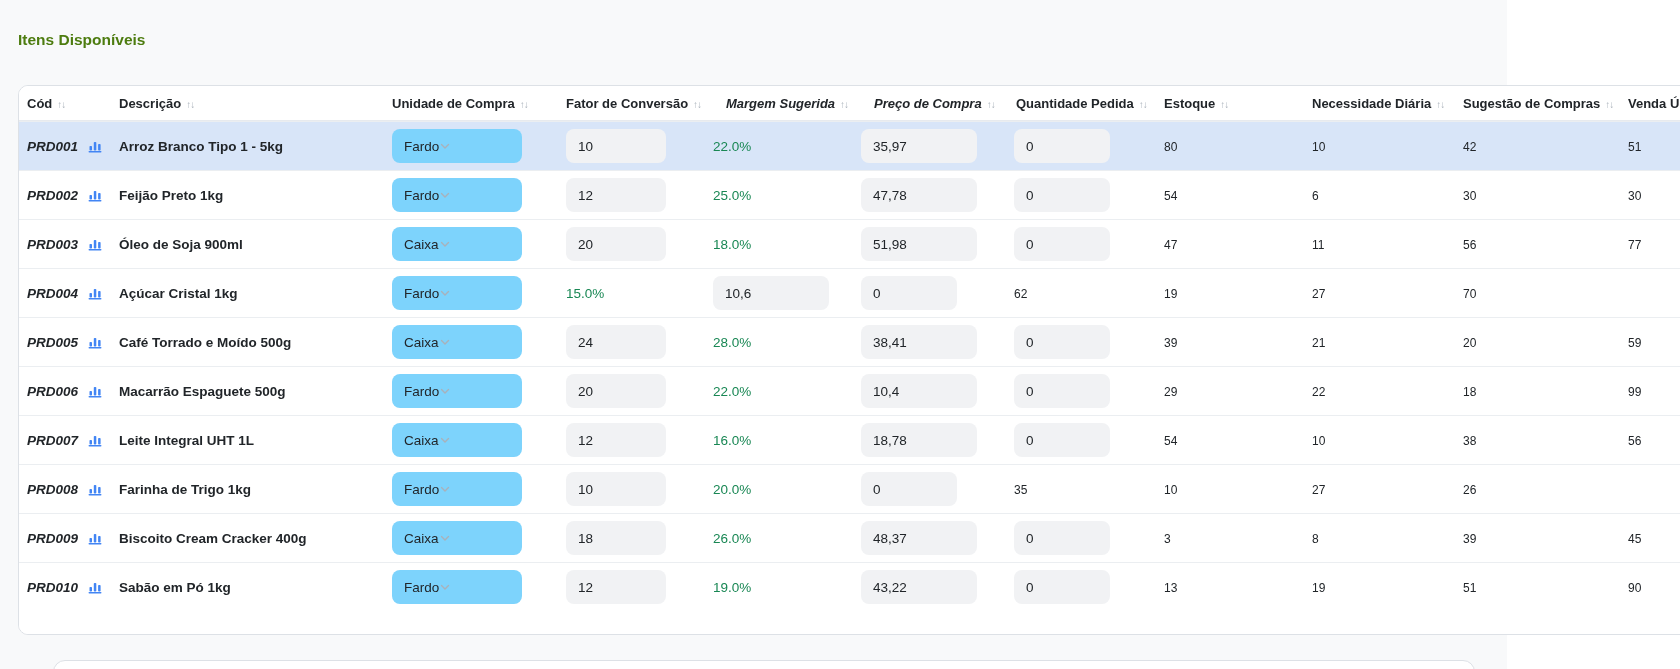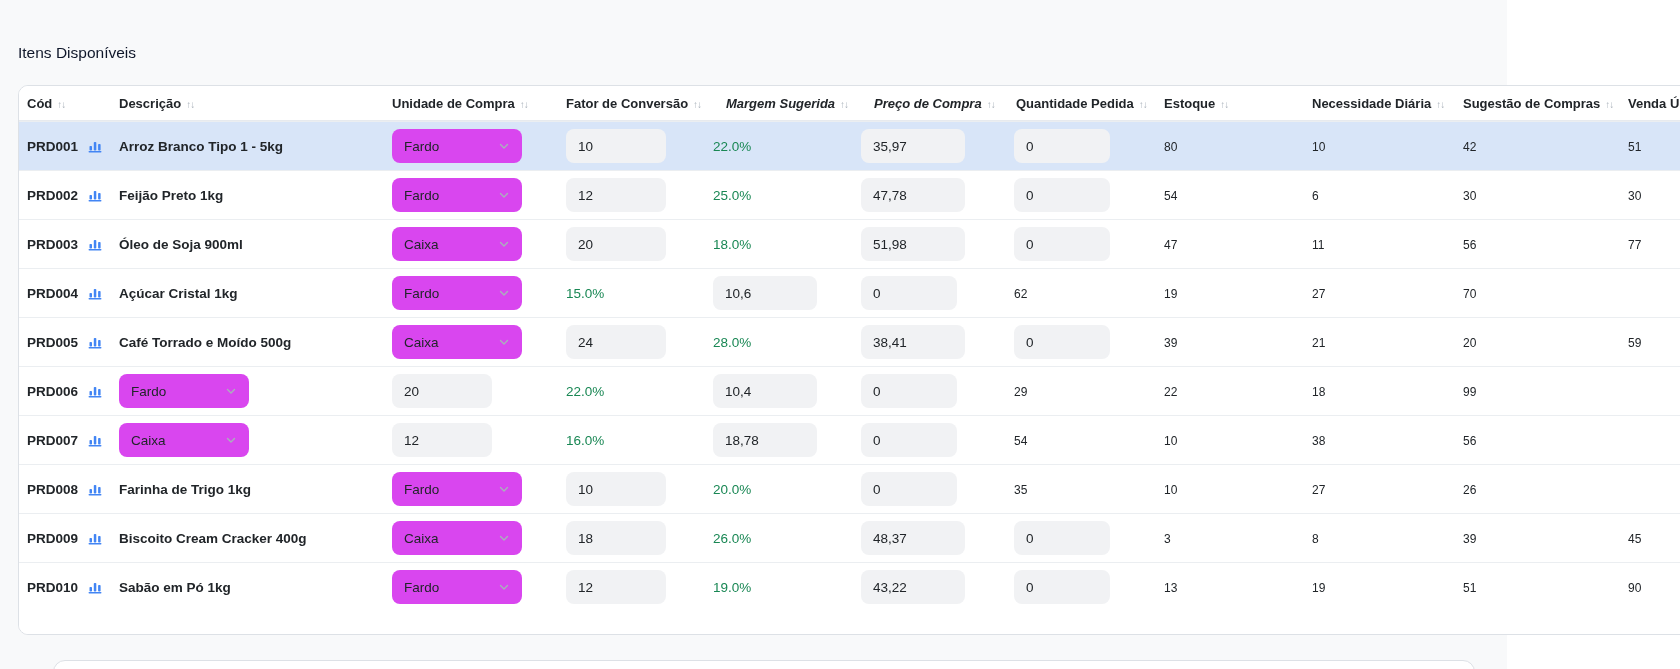--- a/index.html
+++ b/index.html
@@ -3,58 +3,58 @@
 <meta charset="utf-8">
 <style>
   html,body{margin:0;padding:0;}
   body{
     width:1680px;height:669px;overflow:hidden;position:relative;
     background:#ffffff;
     font-family:"Liberation Sans","DejaVu Sans",sans-serif;
     color:#212529;
   }
   .page-bg{position:absolute;left:0;top:0;width:1507px;height:669px;background:#f8f9fa;}
-  .page-title{position:absolute;left:18px;top:44px;font-size:15.5px;color:#0f172a;}
+  .page-title{position:absolute;left:18px;top:31px;font-size:15.5px;color:#4d7c0f;font-weight:bold;}
   .table-card{
     position:absolute;left:18px;top:85px;width:1780px;height:548px;
     background:#ffffff;border:1px solid #dde1e6;border-radius:10px;
     overflow:hidden;z-index:2;
   }
   .grid-row{
     display:grid;
     grid-template-columns:62px 38px 273px 174px 147px 148px 153px 150px 148px 151px 165px 171px;
     align-items:center;
   }
   .thead{height:34px;border-bottom:1px solid #e7eaee;background:#ffffff;}
   .th{font-size:13px;font-weight:700;color:#212529;white-space:nowrap;cursor:pointer;}
   .th .sort{font-size:10px;color:#a9b1ba;margin-left:5px;letter-spacing:-1px;font-weight:400;}
   .tr{height:48px;background:#ffffff;border-top:1px solid #ebeef1;}
   .tr.highlight{background:#d8e5f8;}
   .tfoot{height:33px;background:#ffffff;}
   .cell{white-space:nowrap;overflow:visible;}
   .pad8{padding-left:8px;}
   .hpad13{padding-left:13px;font-style:italic;}
   .hpad2{padding-left:2px;}
-  .cod{font-size:13.5px;font-weight:700;}
+  .cod{font-size:13.5px;font-weight:700;font-style:italic;}
   .desc{font-size:13.5px;font-weight:700;}
   .val{font-size:12px;color:#212529;}
   .margin-val{font-size:13.5px;font-weight:400;color:#198754;}
   .icon-btn{background:none;border:none;padding:2px;margin:0 0 0 4px;cursor:pointer;line-height:0;}
   .select-box{
-    width:130px;height:34px;background:#d946ef;border-radius:8px;
-    display:flex;align-items:center;justify-content:space-between;
+    width:130px;height:34px;background:#7dd3fc;border-radius:8px;
+    display:flex;align-items:center;
     padding:0 12px;box-sizing:border-box;cursor:pointer;font-size:13.5px;color:#212529;
   }
   .select-box .chev{color:#a9b1ba;line-height:0;}
   .text-input{
     height:34px;background:#f1f2f4;border:none;border-radius:8px;
     padding:0 12px;box-sizing:border-box;font-size:13.5px;color:#212529;
     font-family:"Liberation Sans","DejaVu Sans",sans-serif;outline:none;
   }
-  .w100{width:100px;} .w104{width:104px;} .w96{width:96px;}
+  .w100{width:100px;} .w104{width:116px;} .w96{width:96px;}
   .bottom-card{
     position:absolute;left:53px;top:660px;width:1420px;height:30px;
     background:#ffffff;border:1px solid #dde1e6;border-radius:12px 12px 0 0;z-index:1;
   }
 </style>
 </head>
 <body>
 
 <div class="page-bg"></div>
 
@@ -206,20 +206,21 @@
         <div class="cell"><span class="val">59</span></div>
       </div>
       <div class="grid-row tr">
         <div class="cell pad8"><span class="cod">PRD006</span></div>
         <div class="cell"><button class="icon-btn"><svg width="16" height="16" viewBox="0 0 16 16">
               <rect x="2.5" y="9" width="2.5" height="4.5" rx="0.8" fill="#4285f4"></rect>
               <rect x="6.8" y="5" width="2.5" height="8.5" rx="0.8" fill="#4285f4"></rect>
               <rect x="11.1" y="7" width="2.5" height="6.5" rx="0.8" fill="#4285f4"></rect>
               <rect x="1.5" y="14" width="13" height="1.6" rx="0.8" fill="#4285f4"></rect>
             </svg></button></div>
+        <div class="cell"><span class="desc">Macarrão Espaguete 500g</span></div>
         <div class="cell">
           <div class="select-box">
             <span>Fardo</span>
             <span class="chev"><svg width="12" height="12" viewBox="0 0 12 12">
                 <path d="M2.5 4.5 L6 8 L9.5 4.5" stroke="#a9b1ba" stroke-width="1.4" fill="none" stroke-linecap="round" stroke-linejoin="round"></path>
               </svg></span>
           </div>
         </div>
         <div class="cell"><input type="text" class="text-input w100" value="20" style=""></div>
         <div class="cell"><span class="margin-val">22.0%</span></div>
@@ -231,20 +232,21 @@
         <div class="cell"><span class="val">99</span></div>
       </div>
       <div class="grid-row tr">
         <div class="cell pad8"><span class="cod">PRD007</span></div>
         <div class="cell"><button class="icon-btn"><svg width="16" height="16" viewBox="0 0 16 16">
               <rect x="2.5" y="9" width="2.5" height="4.5" rx="0.8" fill="#4285f4"></rect>
               <rect x="6.8" y="5" width="2.5" height="8.5" rx="0.8" fill="#4285f4"></rect>
               <rect x="11.1" y="7" width="2.5" height="6.5" rx="0.8" fill="#4285f4"></rect>
               <rect x="1.5" y="14" width="13" height="1.6" rx="0.8" fill="#4285f4"></rect>
             </svg></button></div>
+        <div class="cell"><span class="desc">Leite Integral UHT 1L</span></div>
         <div class="cell">
           <div class="select-box">
             <span>Caixa</span>
             <span class="chev"><svg width="12" height="12" viewBox="0 0 12 12">
                 <path d="M2.5 4.5 L6 8 L9.5 4.5" stroke="#a9b1ba" stroke-width="1.4" fill="none" stroke-linecap="round" stroke-linejoin="round"></path>
               </svg></span>
           </div>
         </div>
         <div class="cell"><input type="text" class="text-input w100" value="12" style=""></div>
         <div class="cell"><span class="margin-val">16.0%</span></div>

